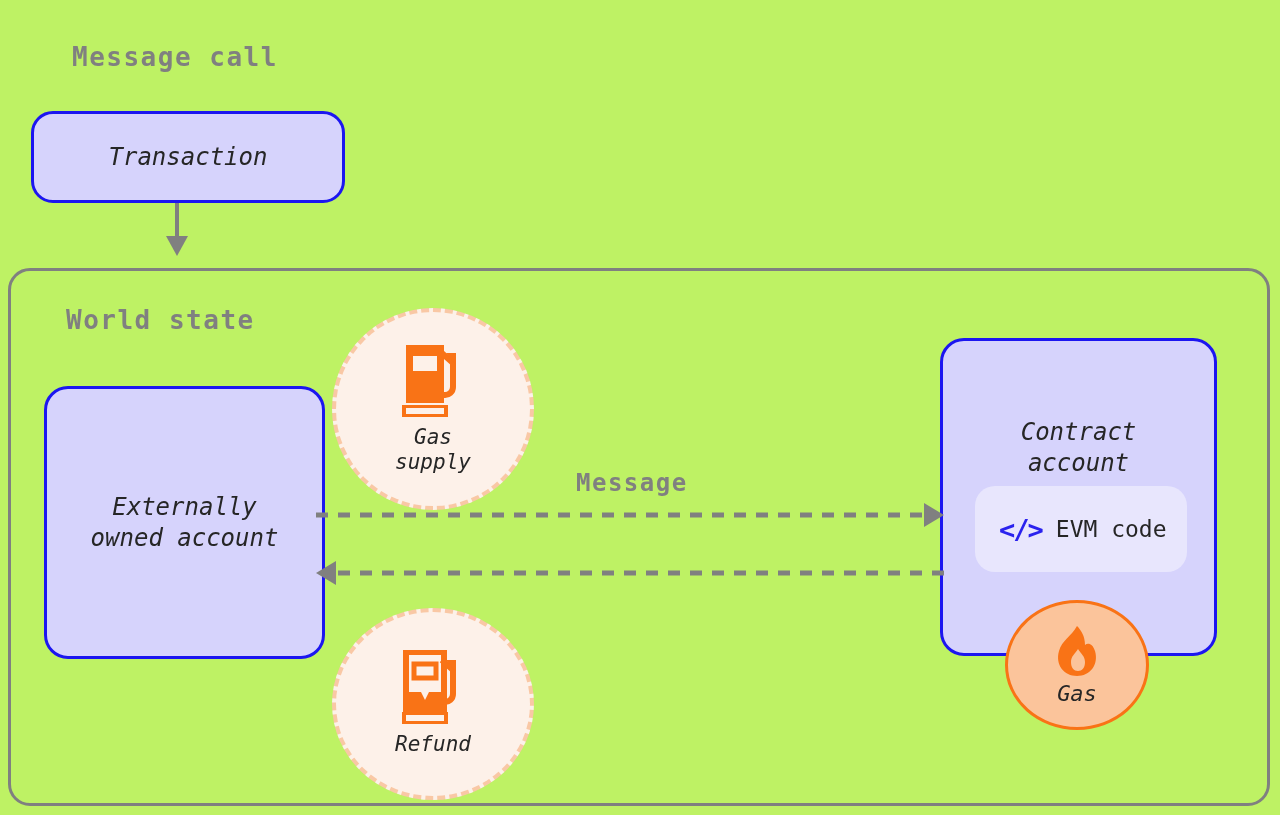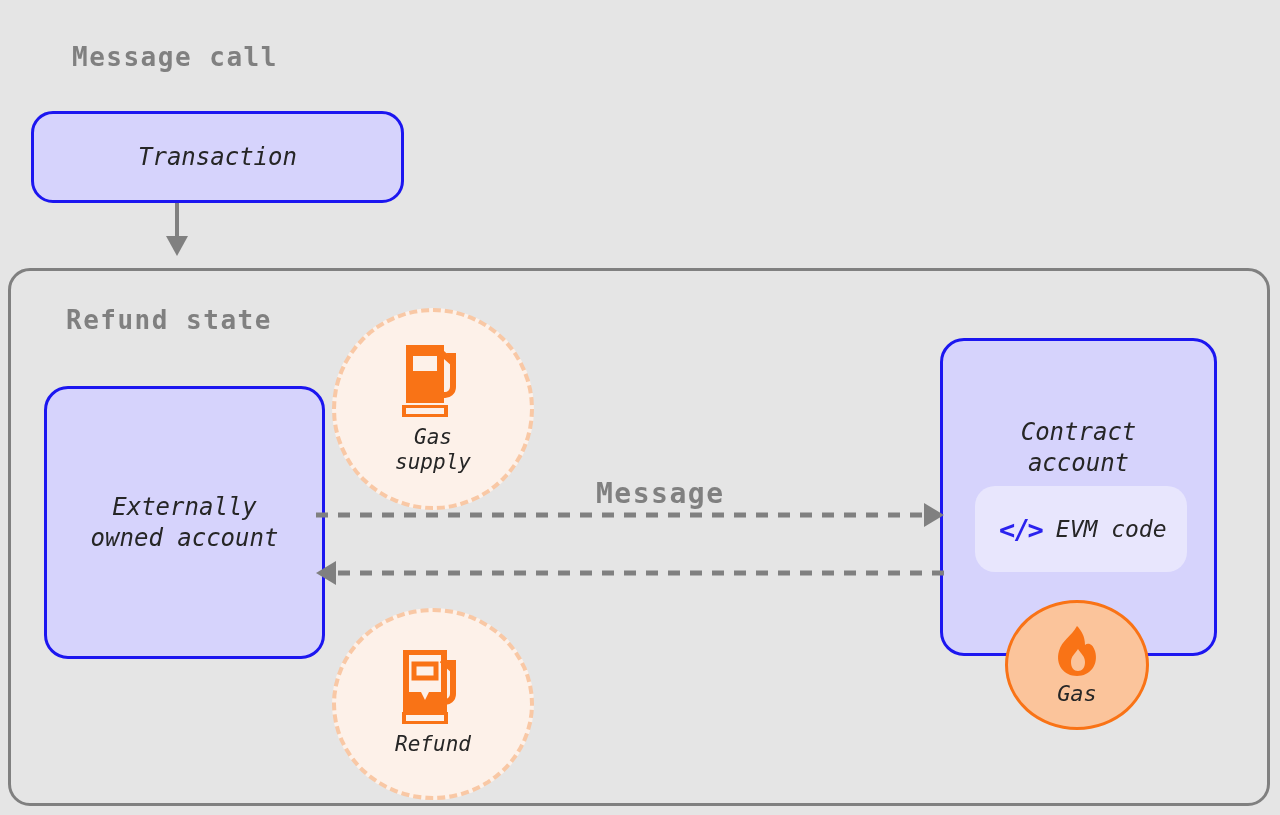--- a/index.html
+++ b/index.html
@@ -5,21 +5,21 @@
 <style>
   html, body {
     margin: 0;
     padding: 0;
     background: #000000;
   }
   #stage {
     position: relative;
     width: 1280px;
     height: 815px;
-    background: #e5e5e5;
+    background: #bef264;
     overflow: hidden;
     font-family: "DejaVu Sans Mono", "Liberation Mono", monospace;
   }
 
   
   .heading {
     position: absolute;
     font-family: "DejaVu Sans Mono", "Liberation Mono", monospace;
     font-weight: bold;
     color: #808080;
@@ -42,21 +42,21 @@
     border: 3px solid #1C16F0;
     box-sizing: border-box;
     display: flex;
     align-items: center;
     justify-content: center;
   }
 
   #transaction-box {
     left: 31px;
     top: 111px;
-    width: 373px;
+    width: 314px;
     height: 92px;
     border-radius: 22px;
   }
   #transaction-box .node-label { font-size: 24px; }
 
   #world-state-box {
     position: absolute;
     left: 8px;
     top: 268px;
     width: 1262px;
@@ -70,24 +70,23 @@
     left: 66px;
     top: 305px;
     font-size: 26px;
   }
   #message-call-title {
     left: 72px;
     top: 42px;
     font-size: 26px;
   }
   #message-label {
-    left: 596px;
+    left: 576px;
     top: 469px;
-    font-size: 28px;
-    margin-top: 8px;
+    font-size: 24px;
   }
 
   #eoa-box {
     left: 44px;
     top: 386px;
     width: 281px;
     height: 273px;
     border-radius: 24px;
   }
   #eoa-box .node-label { font-size: 24px; }
@@ -125,21 +124,20 @@
   }
   #evm-code-chip .code-glyph {
     font-family: "DejaVu Sans Mono", "Liberation Mono", monospace;
     font-weight: bold;
     font-size: 27px;
     color: #2A22EE;
     letter-spacing: -2px;
   }
   #evm-code-chip .evm-text {
     font-family: "DejaVu Sans Mono", "Liberation Mono", monospace;
-    font-style: italic;
     font-size: 23px;
     color: #262626;
     white-space: nowrap;
   }
 
   
   .dashed-circle {
     position: absolute;
     border-radius: 50%;
     background: #FDF1E9;
@@ -216,21 +214,21 @@
 <div id="stage">
 
   <div class="heading" id="message-call-title">Message call</div>
 
   <div class="lav-box" id="transaction-box">
     <div class="node-label">Transaction</div>
   </div>
 
   <div id="world-state-box"></div>
 
-  <div class="heading" id="world-state-title">Refund state</div>
+  <div class="heading" id="world-state-title">World state</div>
 
   <div class="lav-box" id="eoa-box">
     <div class="node-label">Externally
 owned account</div>
   </div>
 
   <div class="lav-box" id="contract-box">
     <div class="node-label" id="contract-title">Contract
 account</div>
 

